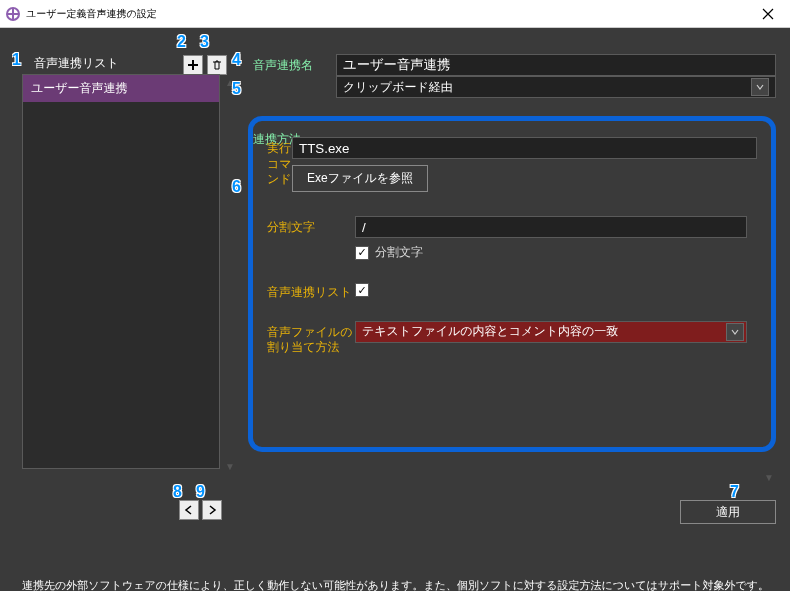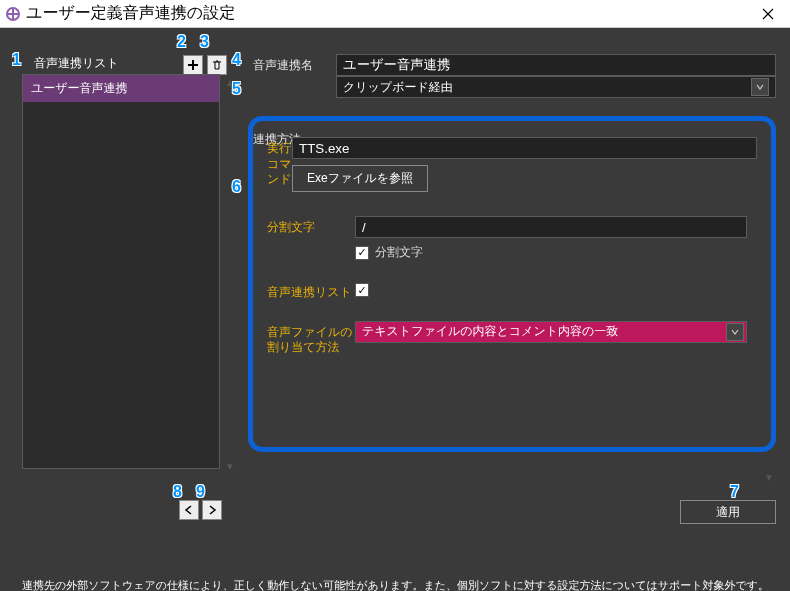--- a/index.html
+++ b/index.html
@@ -15,21 +15,21 @@
     }
     .titlebar {
       height: 28px;
       background: #fff;
       display: flex;
       align-items: center;
       padding: 0 0 0 6px;
       color: #000;
       border-bottom: 1px solid #ccc;
     }
-    .titlebar .title { flex: 1; font-size: 16px; }
+    .titlebar .title { flex: 1; font-size: 10px; }
     .title-icon {
       width: 14px; height: 14px; margin-right: 6px;
       display: inline-block;
     }
     .close-btn {
       width: 44px; height: 28px;
       display: flex; align-items: center; justify-content: center;
       cursor: pointer;
     }
     .top-label {
@@ -56,21 +56,21 @@
       width: 20px; height: 20px;
       background: #eee;
       border: 1px solid #888;
       display: flex; align-items: center; justify-content: center;
       cursor: pointer;
     }
     .add-btn { left: 183px; top: 55px; }
     .del-btn { left: 207px; top: 55px; }
     .back-btn { left: 179px; top: 500px; }
     .fwd-btn { left: 202px; top: 500px; }
-    .label { color: #e5e5e5; position: absolute; }
+    .label { color: #86efac; position: absolute; }
     .name-label { left: 253px; top: 57px; }
     .method-label { left: 253px; top: 84px; margin-top: 47px; }
     input.text, .select-like {
       background: #222;
       border: 1px solid #5a5a5a;
       color: #fff;
       padding: 3px 6px;
       height: 22px;
     }
     .name-input { position: absolute; left: 336px; top: 54px; width: 440px; }
@@ -106,21 +106,21 @@
     }
     .split-input { width: 392px; }
     .checkbox-row { display: flex; align-items: center; gap: 6px; margin-top: 6px; }
     .checkbox {
       width: 14px; height: 14px; background: #fff; border: 1px solid #555;
       display: flex; align-items: center; justify-content: center; cursor: pointer;
     }
     .checkmark { color: #000; font-size: 11px; line-height: 1; }
     .assign-select {
       width: 392px; height: 22px;
-      background: #be185d; border: 1px solid #5a5a5a; color: #fff;
+      background: #7f1d1d; border: 1px solid #5a5a5a; color: #fff;
       display: flex; align-items: center; justify-content: space-between;
       padding: 0 2px 0 6px; cursor: pointer;
     }
     .apply-btn {
       position: absolute;
       left: 680px; top: 500px;
       width: 96px; height: 24px;
       background: #3a3a3a; border: 1px solid #888; color: #fff;
       display: flex; align-items: center; justify-content: center;
       cursor: pointer;

